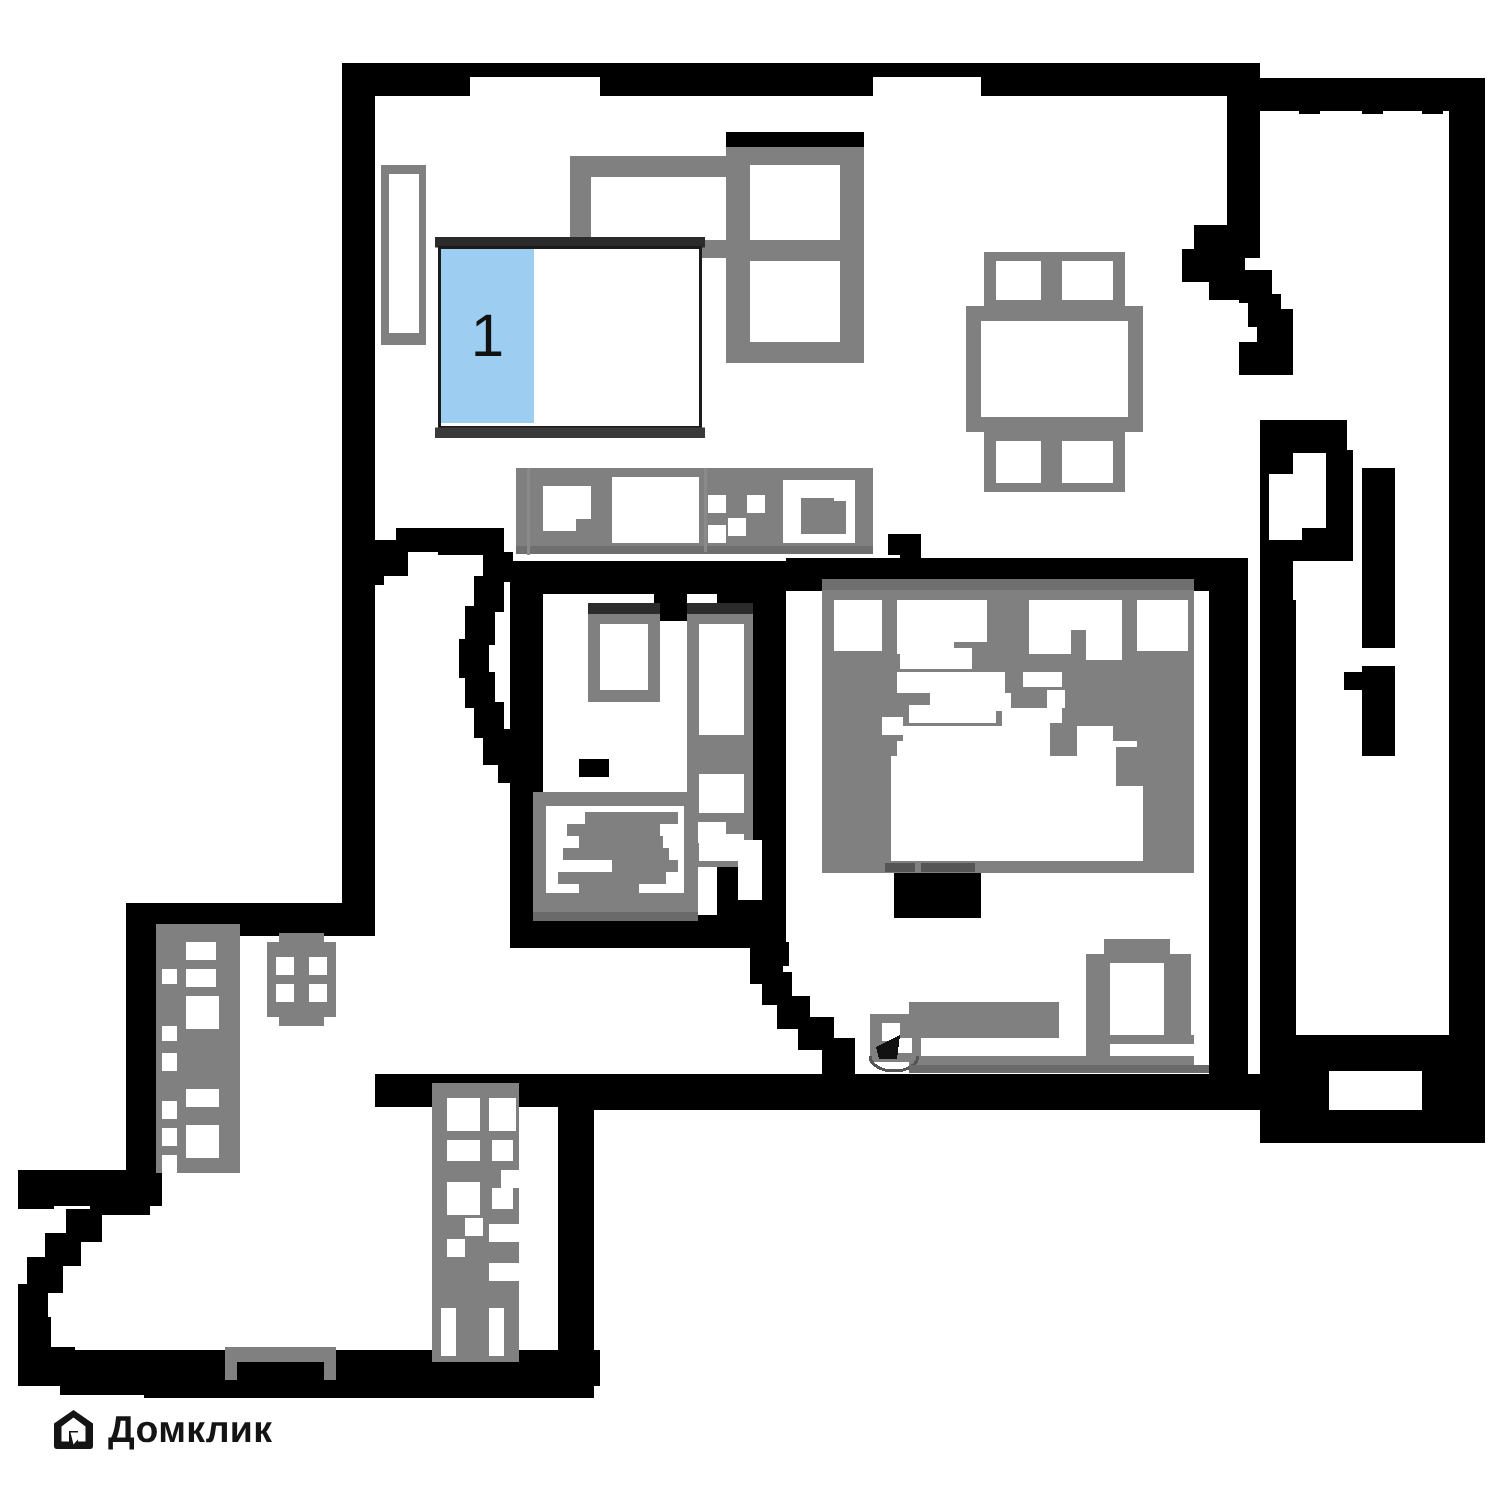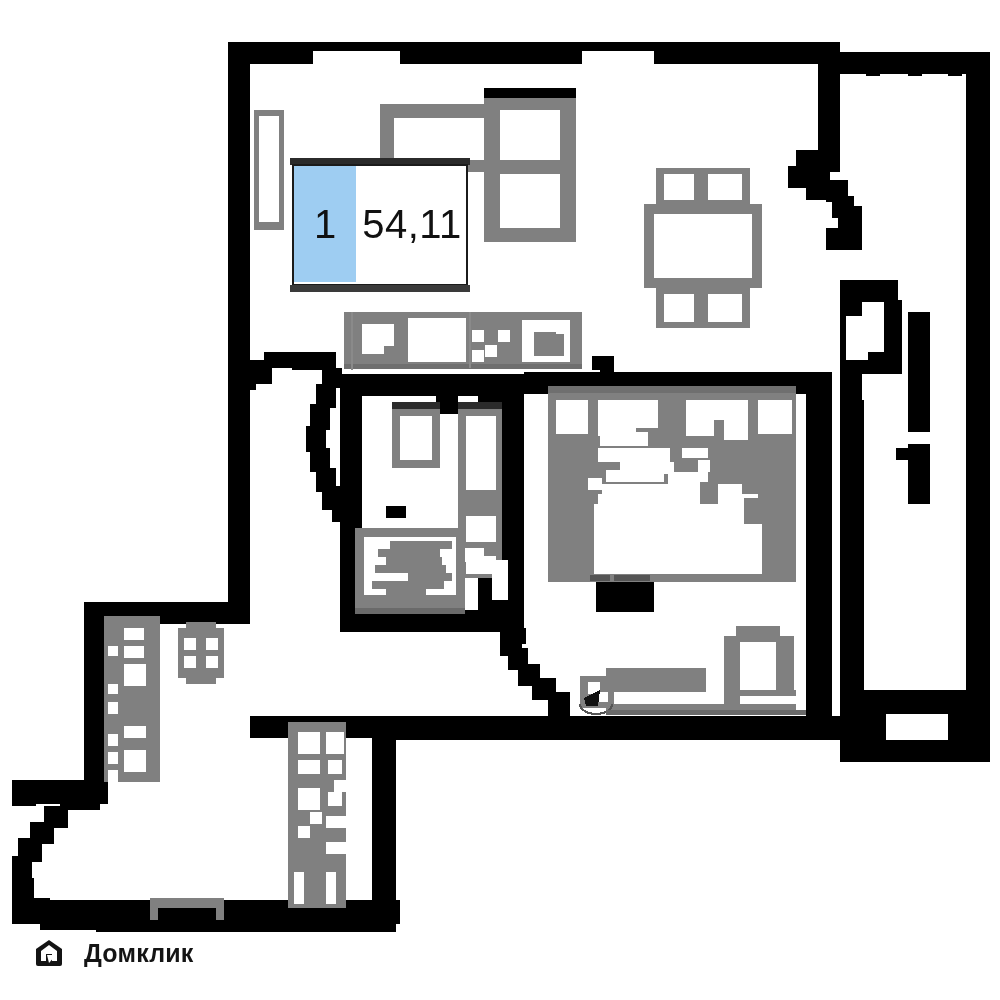--- a/index.html
+++ b/index.html
@@ -12,21 +12,21 @@
   .badge-box{position:absolute;inset:0;border:2px solid #1b1b1b;background:#ffffff;box-sizing:border-box;}
   .badge-top{position:absolute;left:-2px;top:-6px;width:180px;height:7px;background:#2b2b2b;}
   .badge-bot{position:absolute;left:-2px;bottom:-6px;width:180px;height:7px;background:#3a3a3a;}
   .badge-blue{position:absolute;left:2px;top:2px;width:62px;height:116px;background:#9ecdf2;}
   .badge-rooms{position:absolute;left:2px;top:2px;width:62px;height:116px;display:flex;
      align-items:center;justify-content:center;font-size:40px;color:#111;line-height:1;}
   .badge-area{position:absolute;left:66px;top:2px;width:108px;height:116px;display:flex;
      align-items:center;justify-content:center;font-size:40px;color:#111;line-height:1;letter-spacing:.5px;}
 
   
-  .logo{position:absolute;left:34px;top:938px;display:flex;align-items:center;gap:20px;}
+  .logo{position:absolute;left:34px;top:938px;display:flex;align-items:center;gap:8px;}
   .logo-mark{width:30px;height:30px;position:relative;}
   .logo-text{font-size:25px;font-weight:bold;color:#141414;letter-spacing:.2px;line-height:1;}
 </style>
 </head>
 <body>
 
 <div id="stage">
 
   <svg width="1000" height="1000" viewBox="0 0 1000 1000" shape-rendering="crispEdges">
 
@@ -358,21 +358,20 @@
       <rect x="500" y="628" width="26" height="16"></rect>
       <rect x="386" y="506" width="20" height="12"></rect>
     </g>
   </svg>
 
   <div class="badge-wrap">
     <div class="badge-top"></div>
     <div class="badge-box"></div>
     <div class="badge-blue"></div>
     <div class="badge-rooms">1</div>
-    <div class="badge-area">54,11</div>
     <div class="badge-bot"></div>
   </div>
 
   <div class="logo">
     <span class="logo-mark">
       <svg width="30" height="30" viewBox="0 0 30 30">
         <path d="M15 2 L28 11 L28 26 A2 2 0 0 1 26 28 L4 28 A2 2 0 0 1 2 26 L2 11 Z" fill="#141414"></path>
         <path d="M15 7 L23 13 L23 23 L18 23 L18 16 L12 16 L12 23 L7 23 L7 13 Z" fill="#ffffff"></path>
         <path d="M13 17 L22 17 L15 25 Z" fill="#ffffff"></path>
       </svg>

